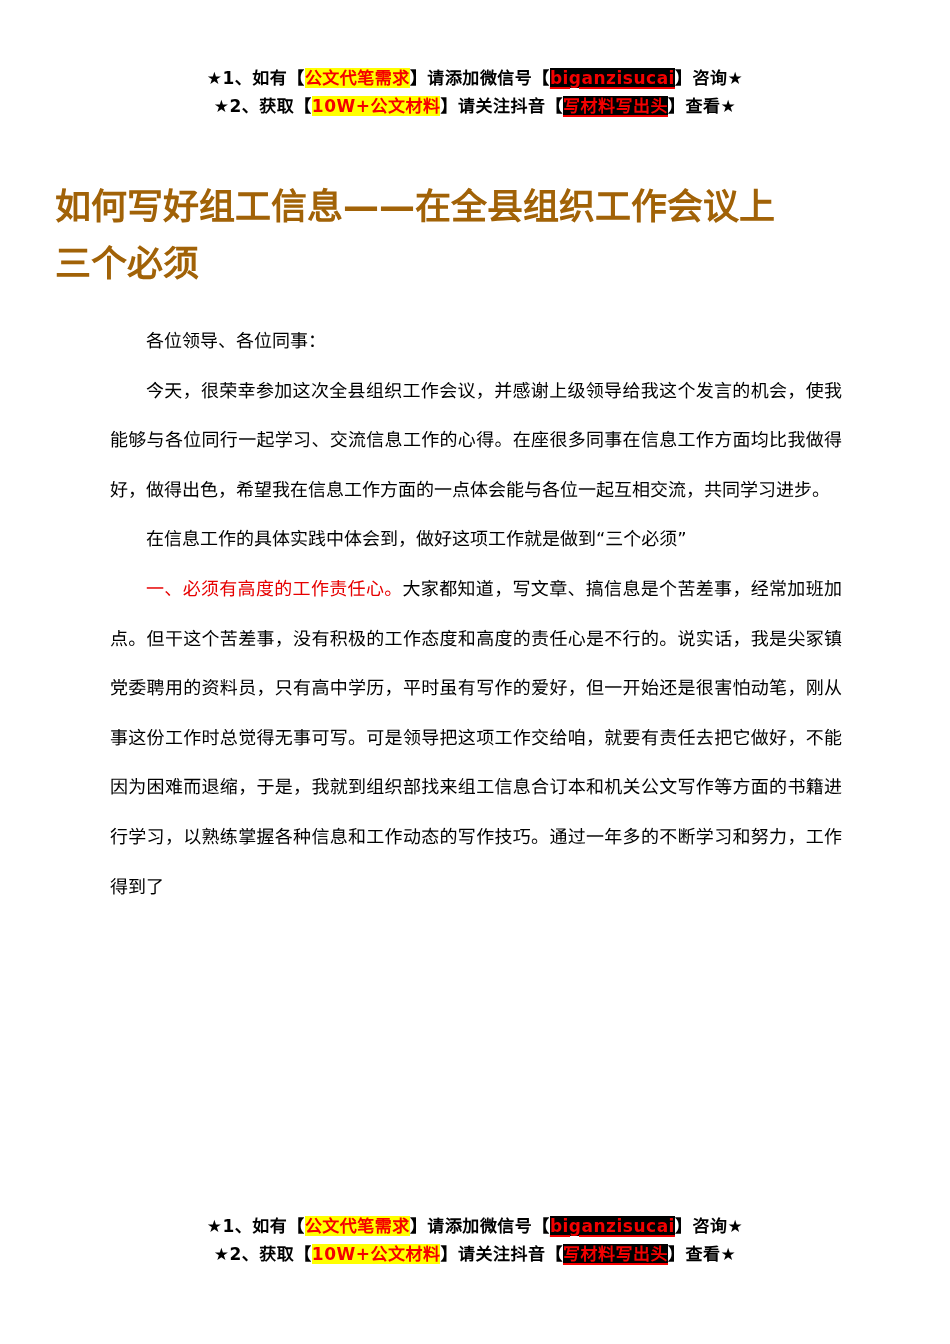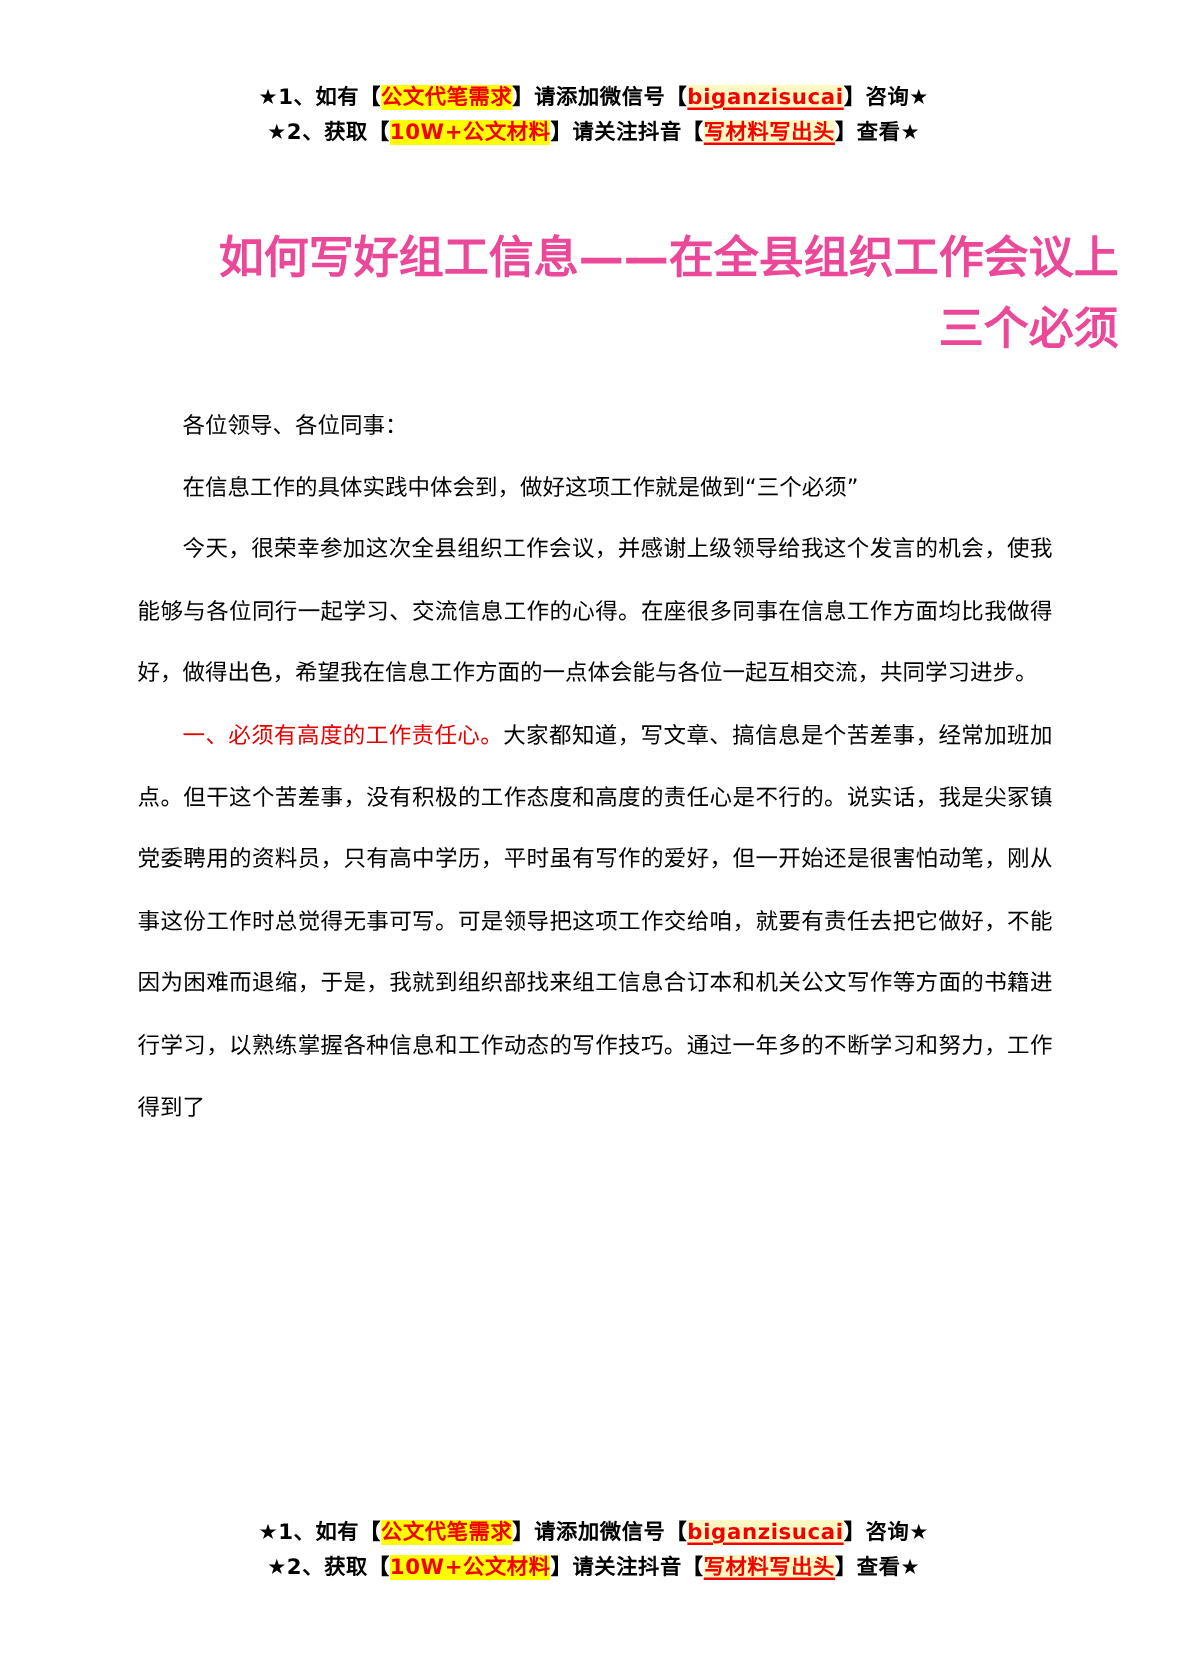--- a/index.html
+++ b/index.html
@@ -24,39 +24,39 @@
     letter-spacing: 0.5px;
   }
   .promo--header { top: 64px; }
   .promo--footer { top: 1212px; }
   .hl {
     background: #ffff00;
     color: #f40000;
     text-align: center;
   }
   .hl-u {
-    background: #fef9c3;
+    background: #000000;
     color: #f40000;
     text-decoration: underline;
     text-decoration-thickness: 2px;
     text-underline-offset: 3px;
   }
   .u {
     text-decoration-thickness: 2px;
     text-underline-offset: 3px;
   }
 
   
   .title {
     position: absolute;
     top: 178px; left: 55px; right: 55px;
-    text-align: right;
+    text-align: left;
     font-size: 36px; font-weight: bold;
     line-height: 57px;
-    color: #ec4899;
+    color: #a16207;
   }
 
   
   .body-text {
     position: absolute;
     top: 316px; left: 110px; width: 732px;
     font-size: 18px;
     line-height: 49.6px;
     text-align: justify;
     color: #000;
@@ -74,22 +74,22 @@
     <div><span>★2、获取【</span><span class="hl">10W+公文材料</span><span>】请</span><span class="u">关注</span><span>抖音【</span><span class="hl-u">写材料写出头</span><span>】查看★</span></div>
   </div>
 
   <div class="title">
     <div>如何写好组工信息——在全县组织工作会议上</div>
     <div>三个必须</div>
   </div>
 
   <div class="body-text">
     <p><span>各位领导、各位同事：</span></p>
+    <p><span>今天，很荣幸参加这次全县组织工作会议，并感谢上级领导给我这个发言的机会，使我能够与各位同行一起学习、交流信息工作的心得。在座很多同事在信息工作方面均比我做得好，做得出色，希望我在信息工作方面的一点体会能与各位一起互相交流，共同学习进步。</span></p>
     <p><span>在信息工作的具体实践中体会到，做好这项工作就是做到“三个必须”</span></p>
-    <p><span>今天，很荣幸参加这次全县组织工作会议，并感谢上级领导给我这个发言的机会，使我能够与各位同行一起学习、交流信息工作的心得。在座很多同事在信息工作方面均比我做得好，做得出色，希望我在信息工作方面的一点体会能与各位一起互相交流，共同学习进步。</span></p>
     <p><span class="lead">一、必须有高度的工作责任心。</span><span>大家都知道，写文章、搞信息是个苦差事，经常加班加点。但干这个苦差事，没有积极的工作态度和高度的责任心是不行的。说实话，我是尖冢镇党委聘用的资料员，只有高中学历，平时虽有写作的爱好，但一开始还是很害怕动笔，刚从事这份工作时总觉得无事可写。可是领导把这项工作交给咱，就要有责任去把它做好，不能因为困难而退缩，于是，我就到组织部找来组工信息合订本和机关公文写作等方面的书籍进行学习，以熟练掌握各种信息和工作动态的写作技巧。通过一年多的不断学习和努力，工作得到了</span></p>
   </div>
 
   <div class="promo promo--footer">
     <div><span>★1、如有【</span><span class="hl">公文代笔需求</span><span>】请</span><span class="u">添加</span><span>微信号【</span><span class="hl-u">biganzisucai</span><span>】咨询★</span></div>
     <div><span>★2、获取【</span><span class="hl">10W+公文材料</span><span>】请</span><span class="u">关注</span><span>抖音【</span><span class="hl-u">写材料写出头</span><span>】查看★</span></div>
   </div>
 
 </div>
 

